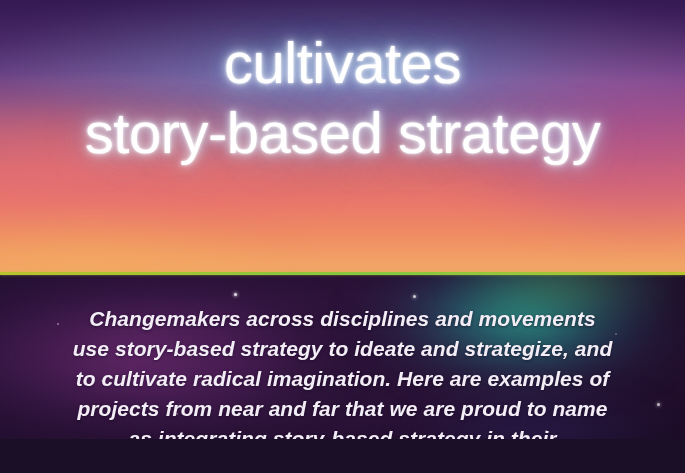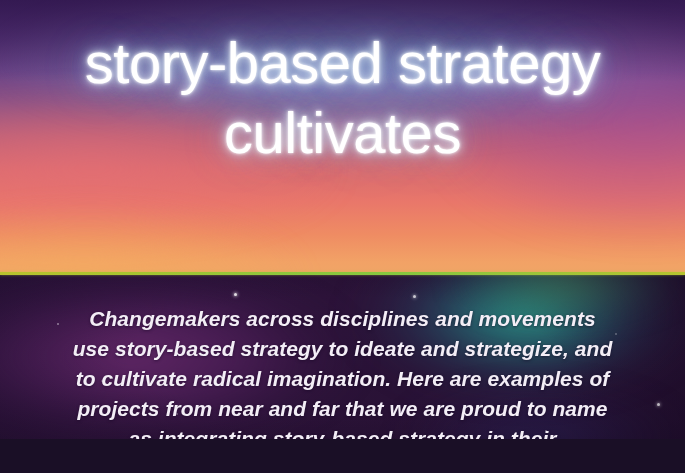--- a/index.html
+++ b/index.html
@@ -303,22 +303,22 @@
   <section class="hero">
     <div class="hero-grad-base"></div>
     <div class="hero-grad-blue"></div>
     <div class="hero-grad-rose"></div>
     <div class="hero-grad-magenta"></div>
     <div class="hero-grad-amber"></div>
     <div class="hero-grad-topdark"></div>
 
     <div class="hero-inner">
       <h1 class="headline">
+        <span class="hl-line hl-2">cultivates</span>
         <span class="hl-line hl-1">story-based strategy</span>
-        <span class="hl-line hl-2">cultivates</span>
       </h1>
     </div>
   </section>
 
   <div class="divider"></div>
 
   <section class="nebula">
     <div class="neb-base"></div>
     <div class="neb-violet"></div>
     <div class="neb-teal"></div>

